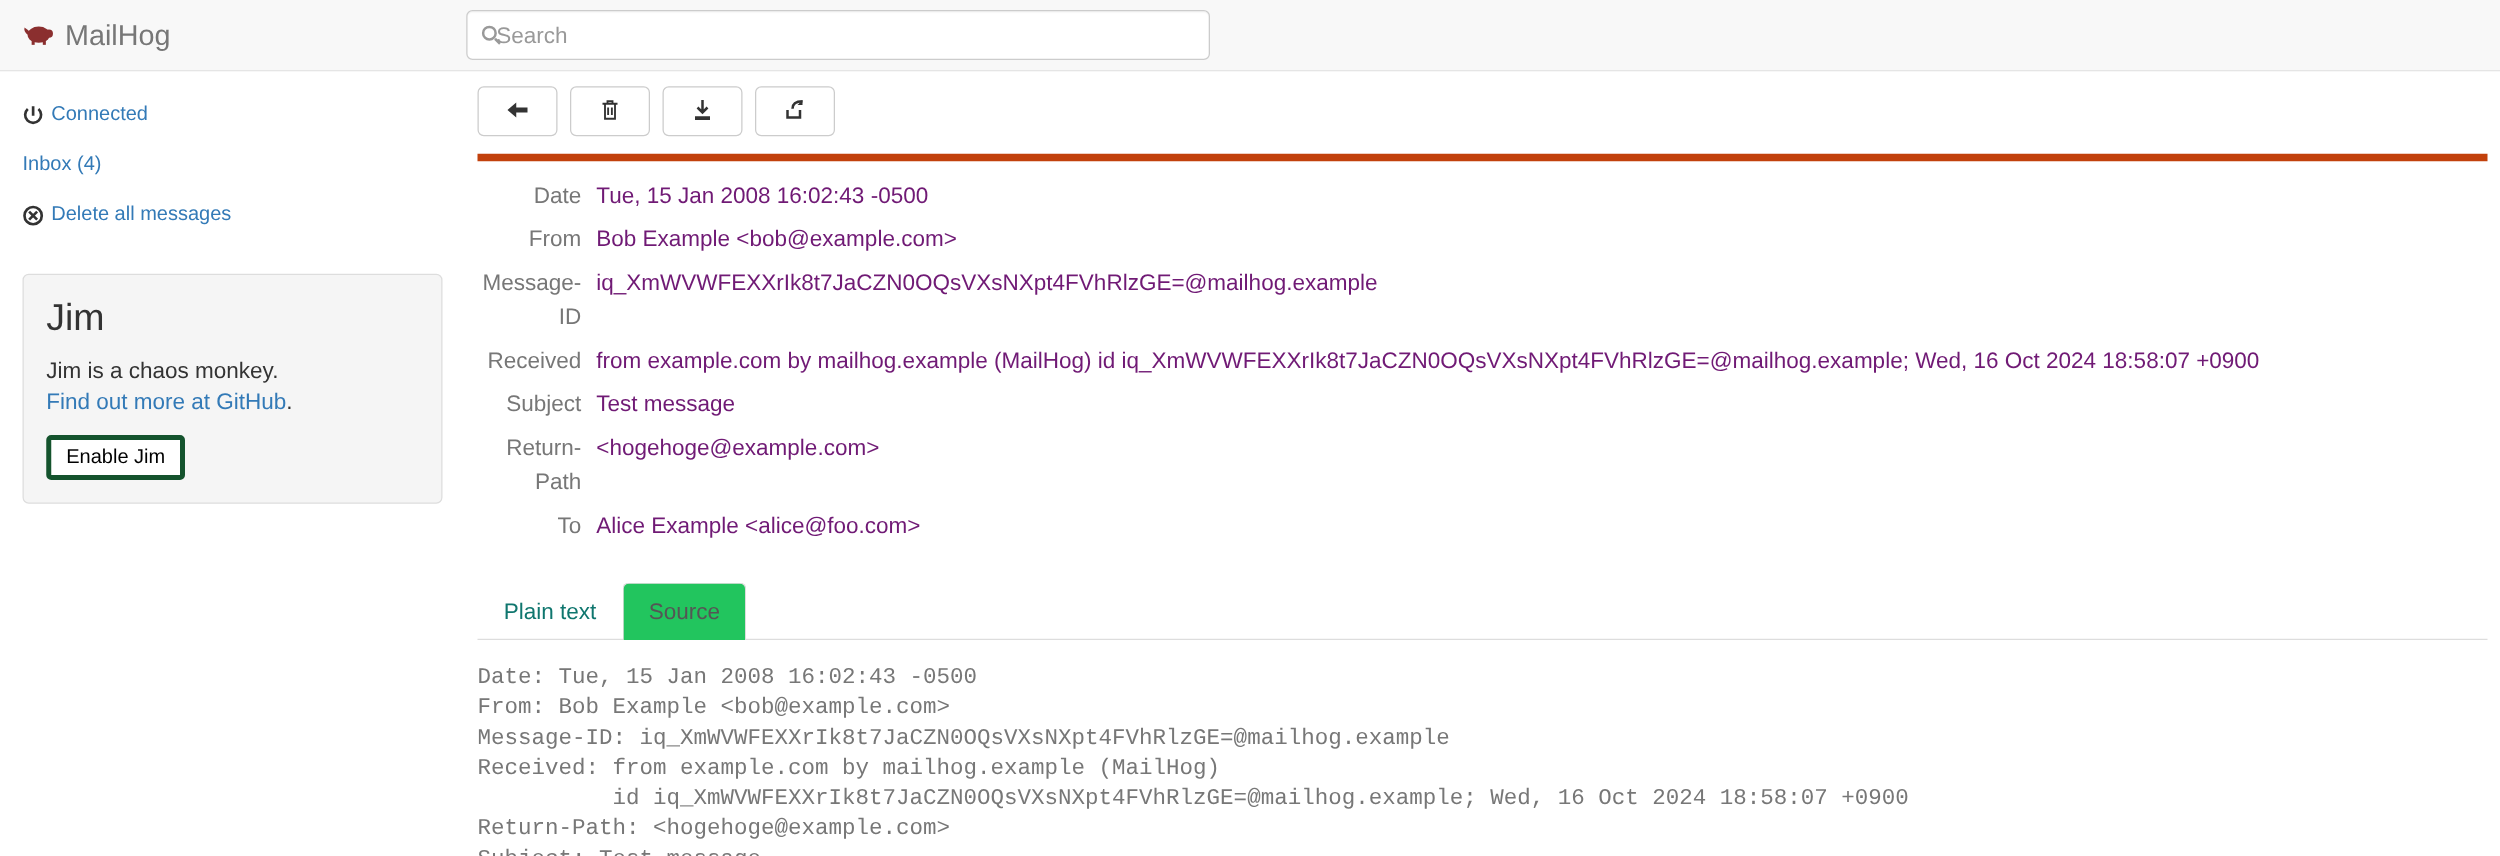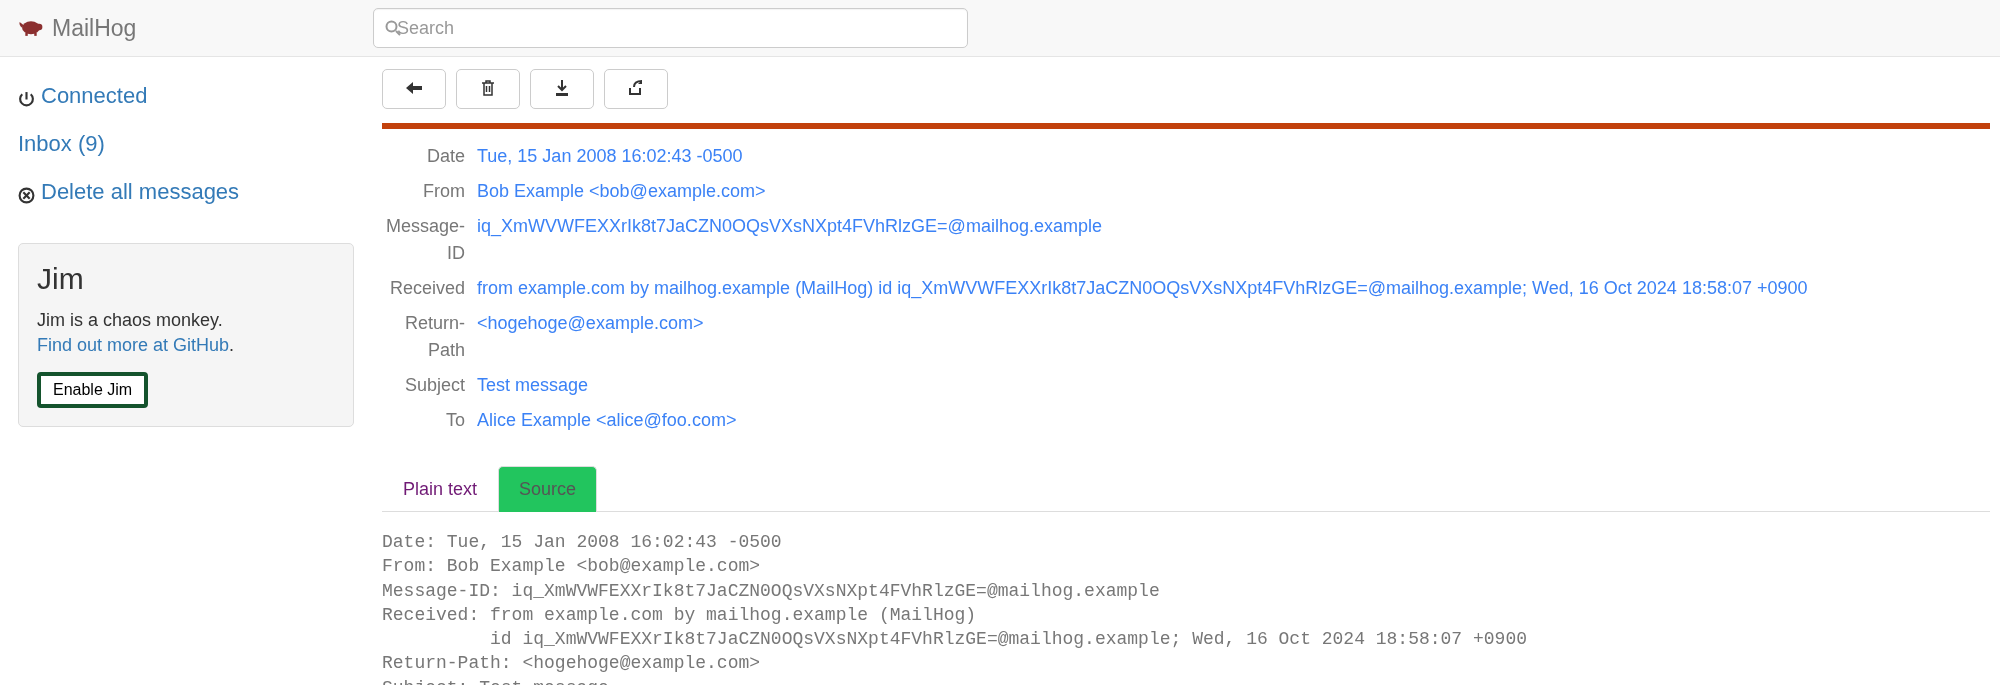--- a/index.html
+++ b/index.html
@@ -67,21 +67,21 @@
       width: 372px;
       padding: 18px 18px 18px 18px;
       flex-shrink: 0;
     }
     .side-link {
       display: flex;
       align-items: center;
       gap: 6px;
       color: #337ab7;
       text-decoration: none;
-      font-size: 22px;
+      font-size: 16px;
       padding: 8px 0 14px 0;
       cursor: pointer;
     }
     .side-link .icon-slot {
       color: #333;
       width: 17px;
       height: 17px;
       flex-shrink: 0;
     }
     .side-link.delete .icon-slot { color: #333; }
@@ -153,33 +153,33 @@
       line-height: 1.5;
     }
     .hlabel {
       width: 95px;
       text-align: right;
       color: #777;
       padding-right: 12px;
       flex-shrink: 0;
     }
     .hval {
-      color: #3b82f6;
+      color: #701a75;
       word-break: break-word;
       text-align: center;
     }
 
     .tabs {
       display: flex;
       border-bottom: 1px solid #ddd;
       margin-top: 10px;
     }
     .tab {
       padding: 12px 20px;
-      color: #701a75;
+      color: #0f766e;
       cursor: pointer;
       border: 1px solid transparent;
       border-bottom: none;
       margin-bottom: -1px;
       border-radius: 5px 5px 0 0;
       font-size: 18px;
     }
     .tab.active {
       color: #555;
       background: #22c55e;
@@ -227,21 +227,21 @@
     <a class="side-link">
       <span class="icon-slot">
         <svg viewBox="0 0 16 16" fill="none" stroke="currentColor" stroke-width="2">
           <path d="M8 1 L8 8"></path>
           <path d="M4 3 A6 6 0 1 0 12 3"></path>
         </svg>
       </span>
       <span>Connected</span>
     </a>
     <a class="side-link">
-      <span>Inbox (9)</span>
+      <span>Inbox (4)</span>
     </a>
     <a class="side-link delete">
       <span class="icon-slot">
         <svg viewBox="0 0 16 16" fill="none" stroke="currentColor" stroke-width="2">
           <circle cx="8" cy="8" r="6.5"></circle>
           <line x1="5" y1="5" x2="11" y2="11"></line>
           <line x1="11" y1="5" x2="5" y2="11"></line>
         </svg>
       </span>
       <span>Delete all messages</span>
@@ -307,26 +307,26 @@
       </div>
       <div class="hrow">
         <div class="hlabel">Message-ID</div>
         <div class="hval">iq_XmWVWFEXXrIk8t7JaCZN0OQsVXsNXpt4FVhRlzGE=@mailhog.example</div>
       </div>
       <div class="hrow">
         <div class="hlabel">Received</div>
         <div class="hval">from example.com by mailhog.example (MailHog) id iq_XmWVWFEXXrIk8t7JaCZN0OQsVXsNXpt4FVhRlzGE=@mailhog.example; Wed, 16 Oct 2024 18:58:07 +0900</div>
       </div>
       <div class="hrow">
+        <div class="hlabel">Subject</div>
+        <div class="hval">Test message</div>
+      </div>
+      <div class="hrow">
         <div class="hlabel">Return-Path</div>
         <div class="hval">&lt;hogehoge@example.com&gt;</div>
-      </div>
-      <div class="hrow">
-        <div class="hlabel">Subject</div>
-        <div class="hval">Test message</div>
       </div>
       <div class="hrow">
         <div class="hlabel">To</div>
         <div class="hval">Alice Example &lt;alice@foo.com&gt;</div>
       </div>
     </div>
 
     <div class="tabs">
       <div class="tab">Plain text</div>
       <div class="tab active">Source</div>

